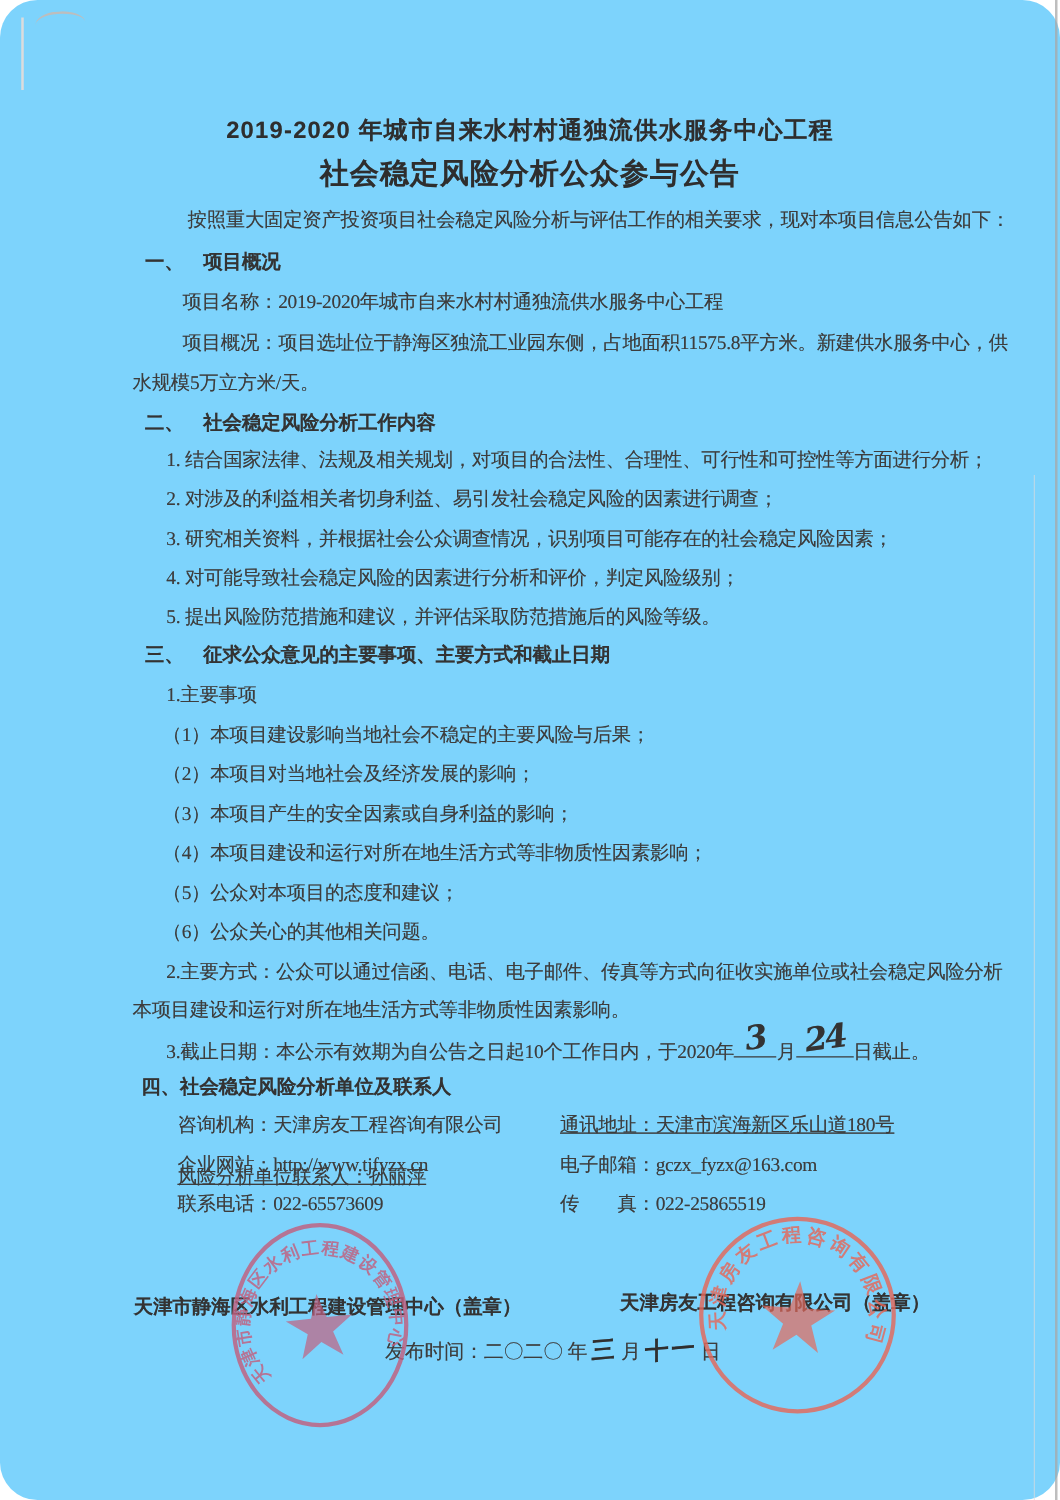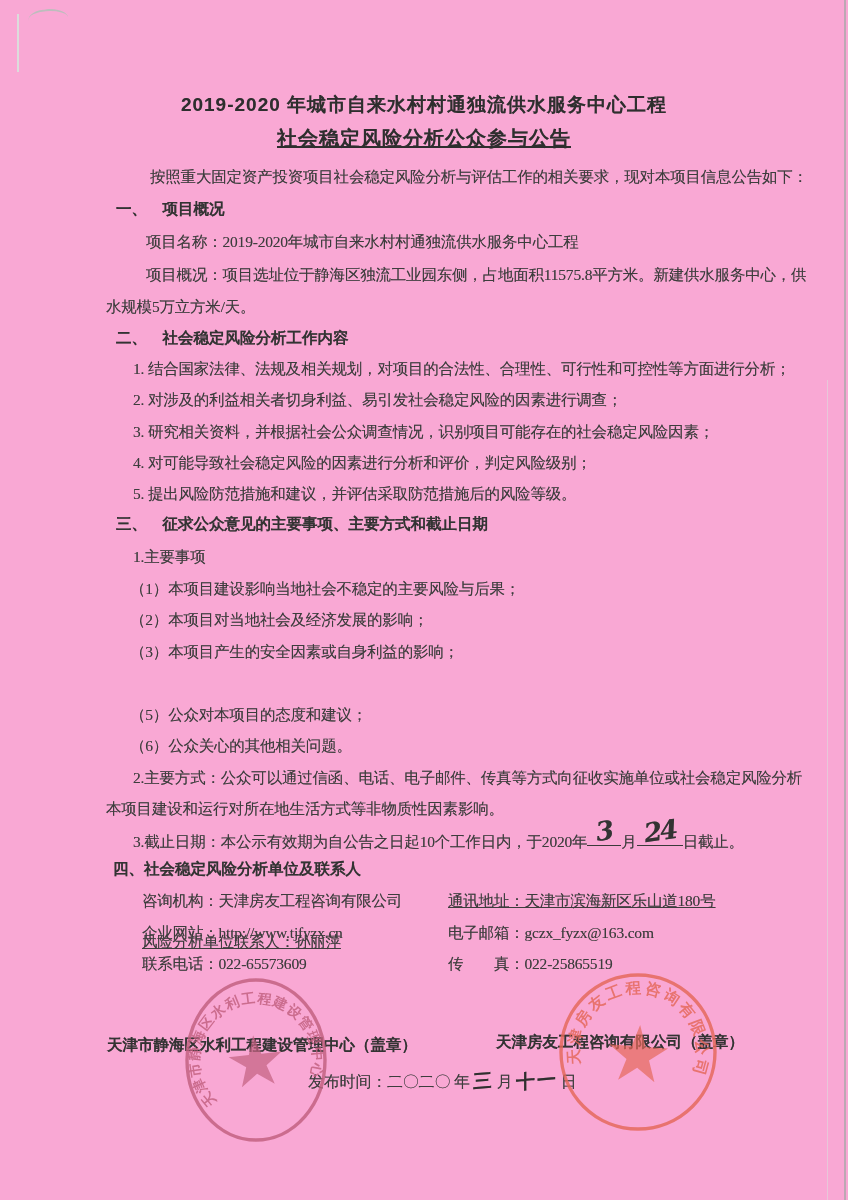--- a/index.html
+++ b/index.html
@@ -1,25 +1,25 @@
 <!DOCTYPE html>
 <html><head>
 <meta charset="utf-8">
 <style>
   html,body{margin:0;padding:0;}
   body{width:848px;height:1200px;background:#ffffff;position:relative;overflow:hidden;}
-  .page{position:absolute;inset:0;background:#f9a8d4;}
+  .page{position:absolute;inset:0;background:#7dd3fc;border-radius:30px;}
   .ln{position:absolute;margin:0;white-space:nowrap;font-family:"Liberation Serif",serif;
       font-size:15.5px;line-height:20px;color:#3d3d3d;letter-spacing:-0.2px;
       text-shadow:0 0 .5px rgba(70,70,70,.55);}
   .hd{font-family:Liberation Mono, monospace;font-weight:700;color:#333;letter-spacing:0;}
   .ttl{left:0;right:0;text-align:center;font-family:"Liberation Sans",sans-serif;
        font-weight:700;color:#2e2e2e;letter-spacing:1px;}
   .t1{font-size:19px;}
-  .t2{font-size:20px;text-decoration:underline;}
+  .t2{font-size:23px;}
   
   .hw-slot{display:inline-block;text-align:center;border-bottom:1.6px solid #3a3a3a;
            height:17px;vertical-align:baseline;overflow:visible;}
   .slot-m{width:34px;} .slot-d{width:46px;}
   .hw-num{display:inline-block;position:relative;top:-7px;font-family:"DejaVu Serif",serif;
           font-style:italic;font-weight:700;font-size:26px;color:#333;
           transform:rotate(-8deg);letter-spacing:-2px;}
   .hw-cn{display:inline-block;font-family:"DejaVu Serif",serif;font-weight:700;font-size:19px;
          color:#2f2f2f;transform:rotate(-5deg) skewX(-5deg);letter-spacing:2px;padding:0 3px;}
   
@@ -56,20 +56,21 @@
   <p class="ln" style="top:390px;left:133px;text-align:center;">2. 对涉及的利益相关者切身利益、易引发社会稳定风险的因素进行调查；</p>
   <p class="ln" style="top:422px;left:133px;">3. 研究相关资料，并根据社会公众调查情况，识别项目可能存在的社会稳定风险因素；</p>
   <p class="ln" style="top:453px;left:133px;">4. 对可能导致社会稳定风险的因素进行分析和评价，判定风险级别；</p>
   <p class="ln" style="top:484px;left:133px;">5. 提出风险防范措施和建议，并评估采取防范措施后的风险等级。</p>
 
   <p class="ln hd" style="top:515px;left:116px;">三、　征求公众意见的主要事项、主要方式和截止日期</p>
   <p class="ln" style="top:547px;left:133px;">1.主要事项</p>
   <p class="ln" style="top:579px;left:130px;">（1）本项目建设影响当地社会不稳定的主要风险与后果；</p>
   <p class="ln" style="top:610px;left:130px;">（2）本项目对当地社会及经济发展的影响；</p>
   <p class="ln" style="top:642px;left:130px;">（3）本项目产生的安全因素或自身利益的影响；</p>
+  <p class="ln" style="top:673px;left:130px;">（4）本项目建设和运行对所在地生活方式等非物质性因素影响；</p>
   <p class="ln" style="top:705px;left:130px;">（5）公众对本项目的态度和建议；</p>
   <p class="ln" style="top:736px;left:130px;">（6）公众关心的其他相关问题。</p>
   <p class="ln" style="top:768px;left:133px;">2.主要方式：公众可以通过信函、电话、电子邮件、传真等方式向征收实施单位或社会稳定风险分析</p>
   <p class="ln" style="top:799px;left:106px;">本项目建设和运行对所在地生活方式等非物质性因素影响。</p>
 
   <p class="ln" style="top:828px;left:133px;"><span>3.截止日期：本公示有效期为自公告之日起10个工作日内，于2020年</span><span class="hw-slot slot-m"><span class="hw-num">3</span></span><span>月</span><span class="hw-slot slot-d"><span class="hw-num">24</span></span><span>日截止。</span></p>
 
   <p class="ln hd" style="top:860px;left:113px;">四、社会稳定风险分析单位及联系人</p>
   <p class="ln" style="top:891px;left:142px;">咨询机构：天津房友工程咨询有限公司</p>
   <p class="ln" style="top:891px;left:448px;text-decoration:underline;">通讯地址：天津市滨海新区乐山道180号</p>

